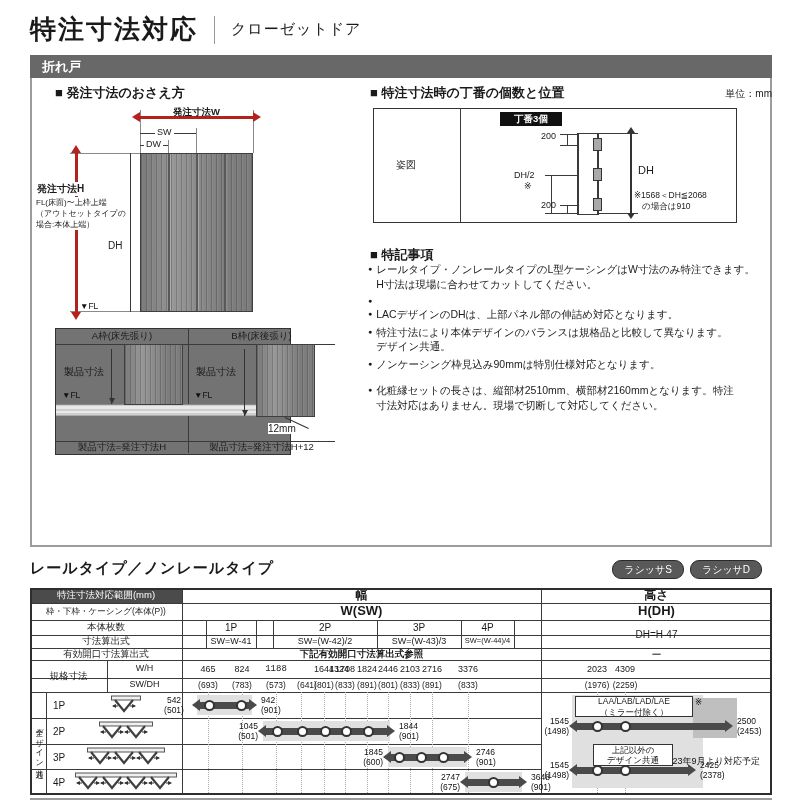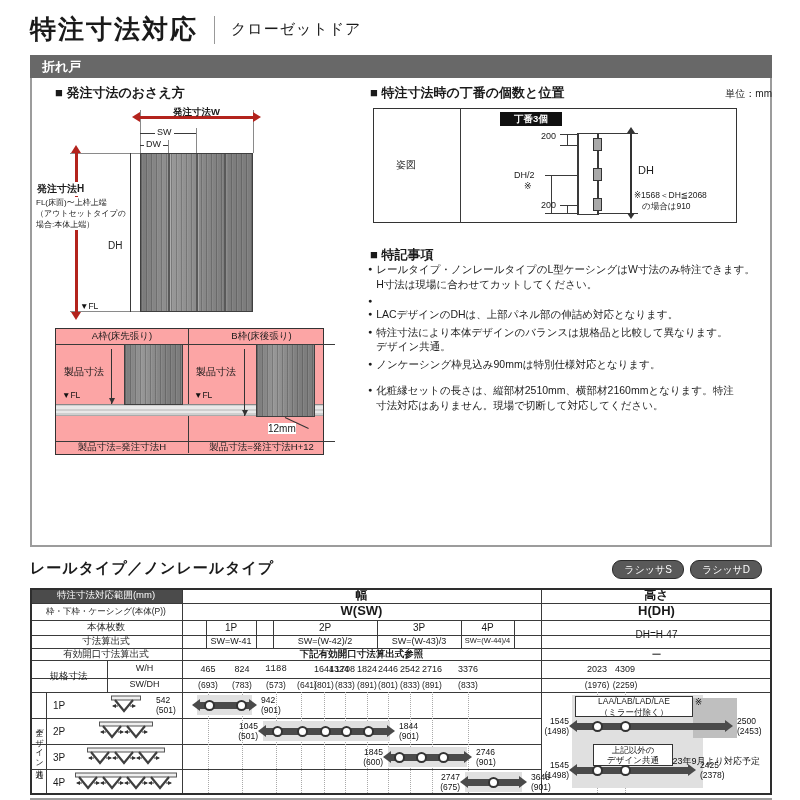--- a/index.html
+++ b/index.html
@@ -27,21 +27,21 @@
   .arry{position:absolute;width:2.5px;background:var(--red,#b3231d);}
   .arry::before{content:"";position:absolute;top:-8px;left:-4.4px;border-left:5.5px solid transparent;border-right:5.5px solid transparent;border-bottom:8px solid var(--red,#b3231d);}
   .arry::after{content:"";position:absolute;bottom:-8px;left:-4.4px;border-left:5.5px solid transparent;border-right:5.5px solid transparent;border-top:8px solid var(--red,#b3231d);}
   .arrk{position:absolute;width:1.5px;background:#333;}
   .arrk::before{content:"";position:absolute;top:-6px;left:-3.2px;border-left:4px solid transparent;border-right:4px solid transparent;border-bottom:6px solid #333;}
   .arrk::after{content:"";position:absolute;bottom:-6px;left:-3.2px;border-left:4px solid transparent;border-right:4px solid transparent;border-top:6px solid #333;}
   .dimv{position:absolute;width:1px;background:#333;}
   .dimv::after{content:"";position:absolute;bottom:0;left:-2.5px;border-left:3px solid transparent;border-right:3px solid transparent;border-top:6px solid #333;}
   .dimlab{position:absolute;background:#fff;padding:0 2px;font-size:9px;color:#222;}
   .fl-lab{position:absolute;font-size:8.5px;color:#111;}
-  .abtab{position:absolute;left:55px;top:328px;width:269px;height:127px;border:1.5px solid #333;background:#fca5a5;}
+  .abtab{position:absolute;left:55px;top:328px;width:236px;height:127px;border:1.5px solid #333;background:#737373;}
   .floorband{position:absolute;left:0;width:100%;background:repeating-linear-gradient(0deg,#cfcfcf 0 2px,#e9e9e9 2px 4.5px);border-top:1px solid #888;border-bottom:1px solid #aaa;}
   .hingebox{position:absolute;left:373px;top:108px;width:364px;height:115px;border:1.2px solid #333;background:#fff;}
   .badge-k{position:absolute;background:#101010;color:#fff;font-size:9.5px;font-weight:bold;display:flex;align-items:center;justify-content:center;}
   .hinge{position:absolute;width:9px;height:13px;background:#a9a9a9;border:1px solid #333;}
   .notes{position:absolute;left:368px;top:262px;width:406px;list-style:none;}
   .notes li{display:flex;margin-bottom:3px;}
   .notes .b{font-size:7px;margin:3px 4px 0 0;flex:0 0 auto;}
   .notes .t{font-size:10.5px;line-height:14.5px;white-space:pre-line;}
   .railtitle{position:absolute;left:30px;top:559px;font-size:15px;font-weight:bold;letter-spacing:1px;}
   .pill{position:absolute;width:72px;height:19px;background:var(--badge,#595959);border:1.5px solid #2b2b2b;border-radius:9px;color:#fff;font-size:10px;display:flex;align-items:center;justify-content:center;cursor:pointer;}
@@ -269,21 +269,21 @@
       <div class="numspan" style="left: 251px; top: 76px; width: 40px; padding-left: 48px;">1324</div>
       <div class="numspan" style="left: 251px; top: 92px; width: 52px; font-size: 8.5px;">(641)</div>
       <div class="numspan" style="left: 274px; top: 76px; width: 40px;">1644</div>
       <div class="numspan" style="left: 274px; top: 92px; width: 40px; font-size: 8.5px;">(801)</div>
       <div class="numspan" style="left: 295px; top: 76px; width: 40px;">1708</div>
       <div class="numspan" style="left: 295px; top: 92px; width: 40px; font-size: 8.5px;">(833)</div>
       <div class="numspan" style="left: 317px; top: 76px; width: 40px;">1824</div>
       <div class="numspan" style="left: 317px; top: 92px; width: 40px; font-size: 8.5px;">(891)</div>
       <div class="numspan" style="left: 338px; top: 76px; width: 40px;">2446</div>
       <div class="numspan" style="left: 338px; top: 92px; width: 40px; font-size: 8.5px;">(801)</div>
-      <div class="numspan" style="left: 360px; top: 76px; width: 40px;">2542</div>
+      <div class="numspan" style="left: 360px; top: 76px; width: 40px;">2103</div>
       <div class="numspan" style="left: 360px; top: 92px; width: 40px; font-size: 8.5px;">(833)</div>
       <div class="numspan" style="left: 382px; top: 76px; width: 40px;">2716</div>
       <div class="numspan" style="left: 382px; top: 92px; width: 40px; font-size: 8.5px;">(891)</div>
       <div class="numspan" style="left: 418px; top: 76px; width: 40px;">3376</div>
       <div class="numspan" style="left: 418px; top: 92px; width: 40px; font-size: 8.5px;">(833)</div>
       <div class="numspan" style="left: 547px; top: 76px; width: 40px;">2023</div>
       <div class="numspan" style="left: 547px; top: 92px; width: 40px; font-size: 8.5px;">(1976)</div>
       <div class="numspan" style="left: 575px; top: 76px; width: 40px;">4309</div>
       <div class="numspan" style="left: 575px; top: 92px; width: 40px; font-size: 8.5px;">(2259)</div>
       <div class="dotv" style="left: 178px; top: 104px; height: 103px;"></div>
@@ -305,21 +305,21 @@
           <polyline points="4,5 13,16 22,5" fill="none" stroke="#3f3f3f" stroke-width="2.2"></polyline>
           <line x1="2" y1="11" x2="7" y2="11" stroke="#333" stroke-width="1"></line>
           <polygon points="1,11 5,9 5,13" fill="#333"></polygon>
           <line x1="19" y1="11" x2="24" y2="11" stroke="#333" stroke-width="1"></line>
           <polygon points="25,11 21,9 21,13" fill="#333"></polygon>
         </svg></div>
       <div class="rband" style="left: 167px; top: 107px; width: 55px; height: 20px;"></div>
       <div class="rbar" style="left: 170px; top: 113.5px; width: 49px;"></div>
       <div class="rdot" style="left: 173.5px; top: 111.5px;"></div>
       <div class="rdot" style="left: 205.5px; top: 111.5px;"></div>
-      <div class="rlab" style="left: 126px; top: 108px; width: 36px; text-align: left;">542<br>(501)</div>
+      <div class="rlab" style="left: 126px; top: 108px; width: 36px; text-align: center;">542<br>(501)</div>
       <div class="rlab" style="left: 231px; top: 108px; width: 36px;">942<br>(901)</div>
       <div class="cell" style="left: 17px; top: 136px; width: 24px; height: 14px; font-size: 10px;">2P</div>
       <div class="abs" style="left: 69px; top: 133px;"><svg width="54" height="19" viewBox="0 0 54 19">
           <rect x="0.5" y="1" width="53" height="4" fill="#efefef" stroke="#555" stroke-width="1"></rect>
           <polyline points="4,5 13,16 22,5" fill="none" stroke="#3f3f3f" stroke-width="2.2"></polyline>
           <line x1="2" y1="11" x2="7" y2="11" stroke="#333" stroke-width="1"></line>
           <polygon points="1,11 5,9 5,13" fill="#333"></polygon>
           <line x1="19" y1="11" x2="24" y2="11" stroke="#333" stroke-width="1"></line>
           <polygon points="25,11 21,9 21,13" fill="#333"></polygon>
           <polyline points="28,5 37,16 46,5" fill="none" stroke="#3f3f3f" stroke-width="2.2"></polyline>

